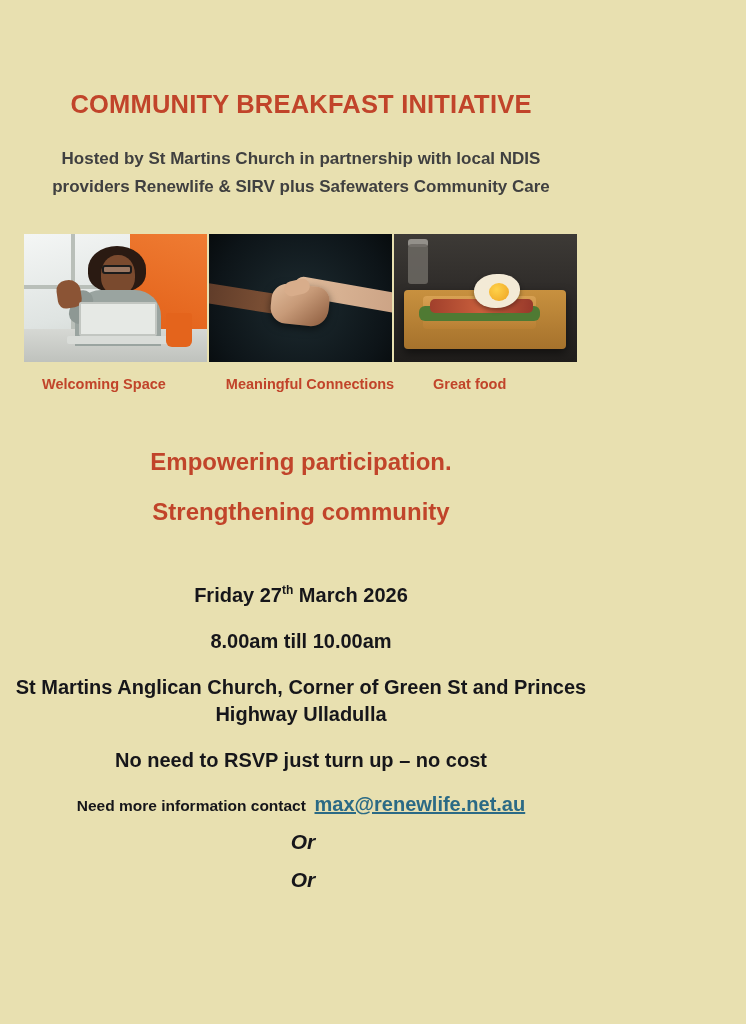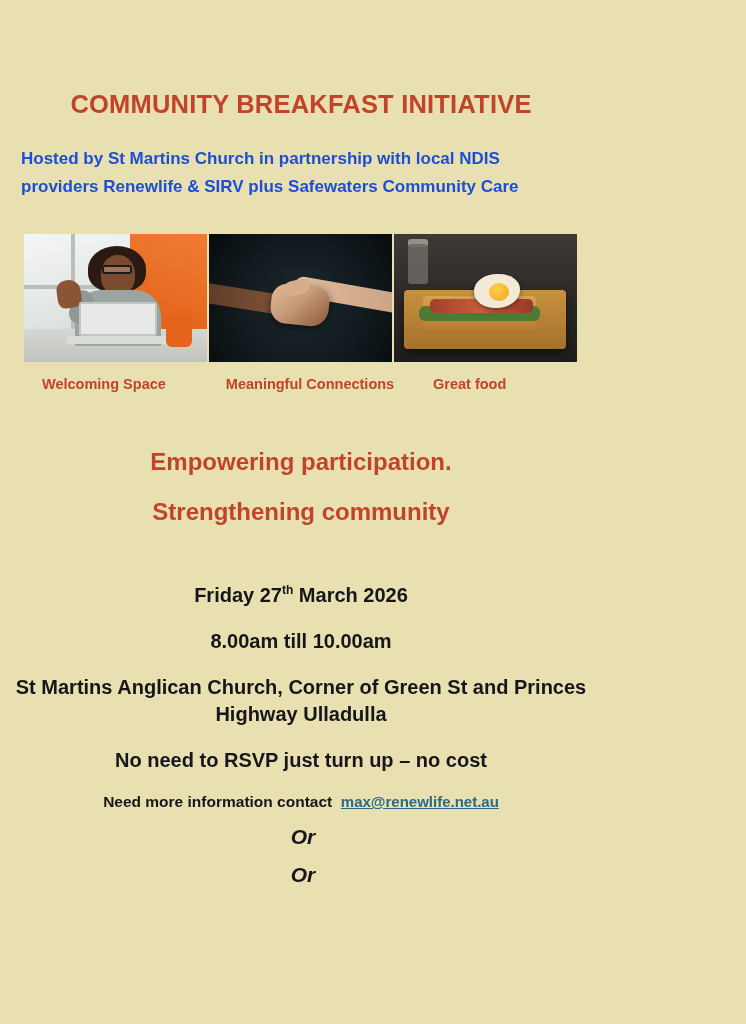--- a/index.html
+++ b/index.html
@@ -20,24 +20,25 @@
   .title {
     color: #c1442a;
     font-weight: bold;
     font-size: 25.5px;
     letter-spacing: 0.2px;
     text-align: center;
     margin: 0;
     padding-top: 90px;
   }
   .subtitle {
-    color: #1d4ed8;
+    color: #404040;
     font-weight: bold;
     font-size: 17px;
     line-height: 1.62;
+    text-align: center;
     margin: 26px auto 0;
     width: 560px;
   }
   .images-row {
     display: flex;
     width: 555px;
     margin: 34px auto 0;
     gap: 2px;
   }
   .img-cell {
@@ -269,21 +270,21 @@
   a.mail {
     color: #2b6a85;
     text-decoration: underline;
     font-weight: bold;
   }
   .mail-line {
     font-weight: bold;
     font-size: 15.5px;
     margin: 14px 0 0 0;
   }
-  .mail-line a { font-size: 15px; }
+  .mail-line a { font-size: 20px; }
 </style>
 </head>
 <body>
 
 <div class="poster">
 
   <h1 class="title">COMMUNITY BREAKFAST INITIATIVE</h1>
 
   <p class="subtitle">Hosted by St Martins Church in partnership with local NDIS providers Renewlife &amp; SIRV plus Safewaters Community Care</p>
 

